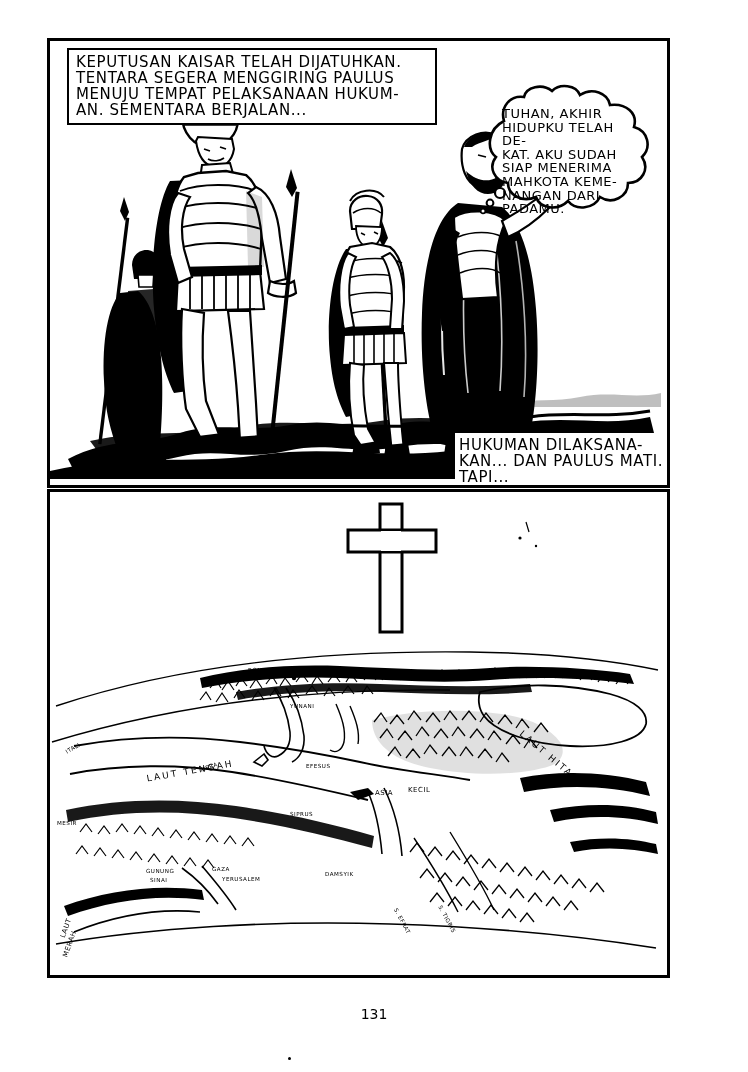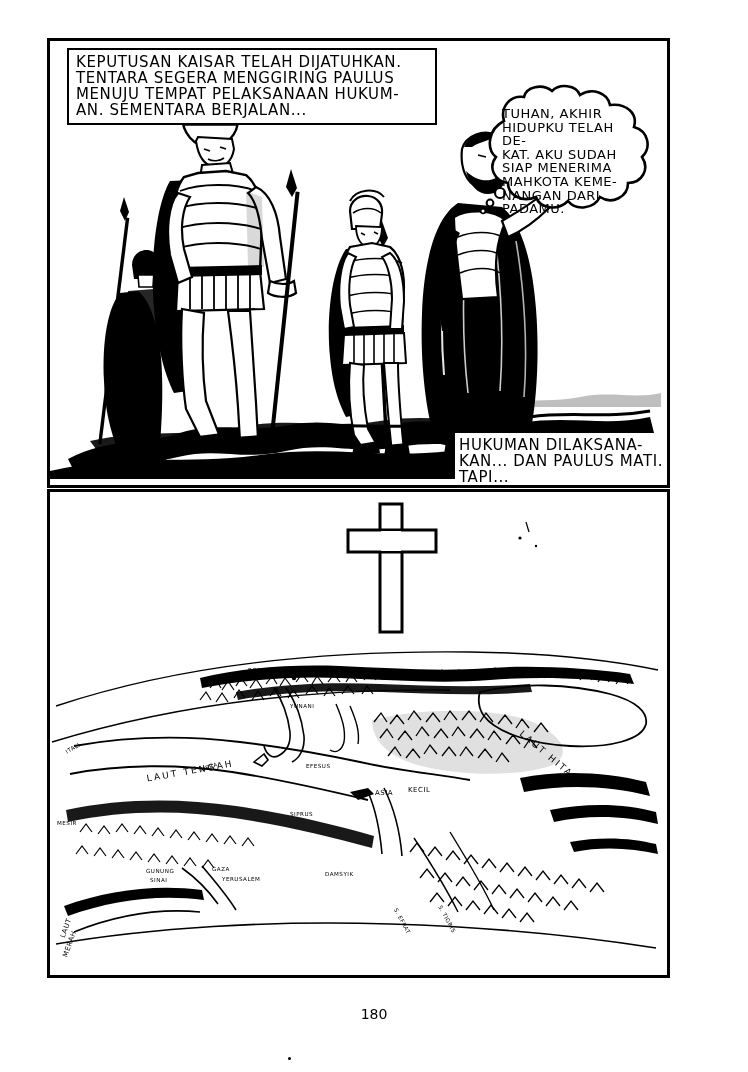--- a/index.html
+++ b/index.html
@@ -468,15 +468,15 @@
     <div class="map-label" style="left:146px; top:868px;">GUNUNG</div>
     <div class="map-label" style="left:150px; top:877px;">SINAI</div>
     <div class="map-label" style="left:388px; top:918px; transform:rotate(62deg);">S. EFRAT</div>
     <div class="map-label" style="left:432px; top:916px; transform:rotate(62deg);">S. TIGRIS</div>
     <div class="map-label big" style="left:146px; top:766px; transform:rotate(-10deg);">LAUT TENGAH</div>
     <div class="map-label big" style="left:512px; top:752px; transform:rotate(40deg);">LAUT HITAM</div>
     <div class="map-label" style="left:56px; top:924px; transform:rotate(-70deg); font-size:7px;">LAUT</div>
     <div class="map-label" style="left:56px; top:940px; transform:rotate(-70deg); font-size:7px;">MERAH</div>
   </div>
 
-  <div id="page-number">180</div>
+  <div id="page-number">131</div>
   <div id="stray-dot"></div>
 </div>
 
 </body></html>

